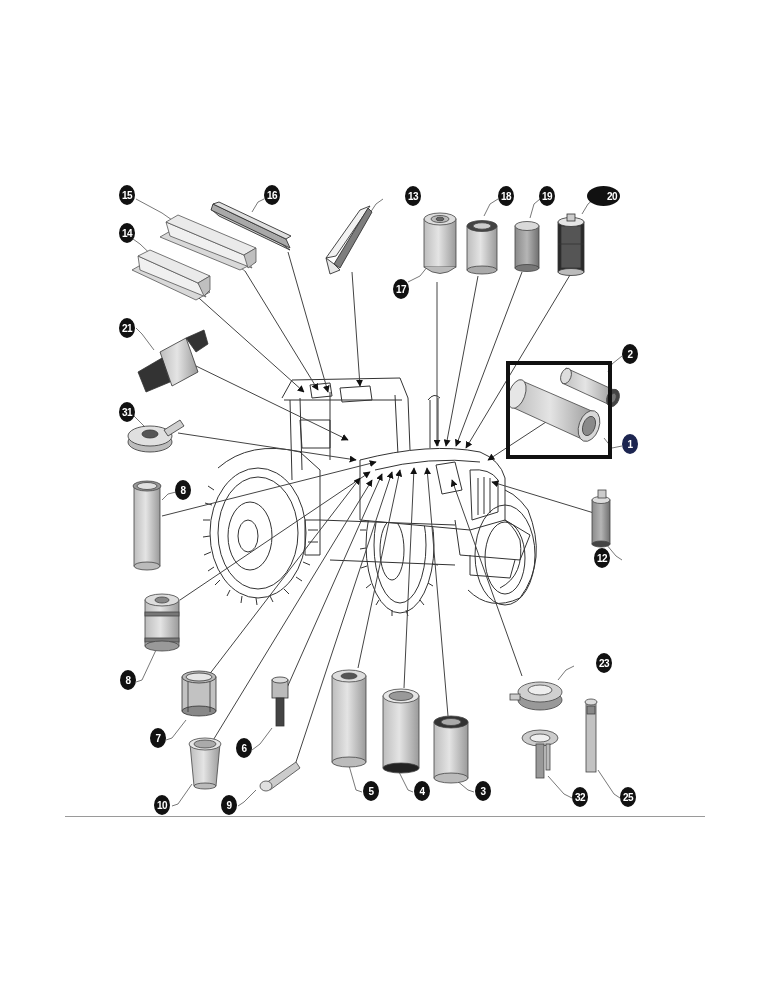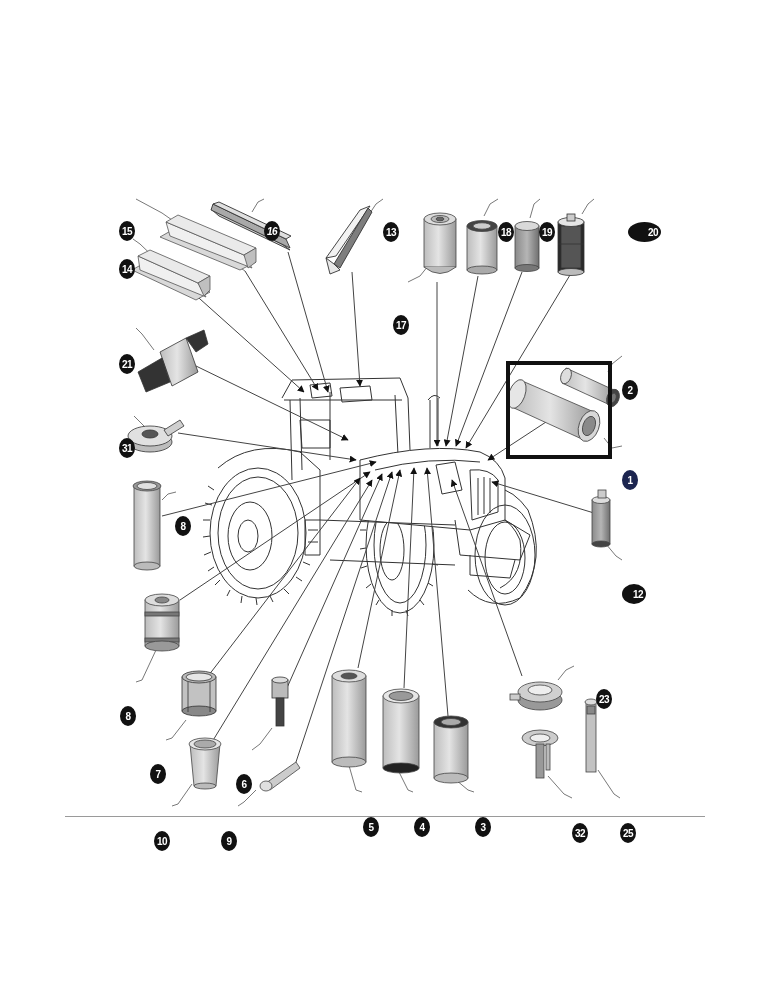--- a/index.html
+++ b/index.html
@@ -3,21 +3,21 @@
 <meta charset="utf-8">
 <style>
   html, body { margin:0; padding:0; background:#ffffff; }
   body { width:771px; height:1000px; position:relative; overflow:hidden; font-family:"Liberation Sans", sans-serif; }
   #stage { position:absolute; left:0; top:0; width:771px; height:1000px; }
   .badge {
     position:absolute; width:16px; height:20px; border-radius:50%;
     background:#111; color:#fff; font-size:10px; font-weight:bold;
     display:flex; align-items:center; justify-content:center;
     font-family:"Liberation Sans", sans-serif; letter-spacing:-0.5px;
-    transform:translate(-8px,-8px); cursor:pointer;margin-top:36px;
+    transform:translate(-8px,-8px); cursor:pointer;
   }
   .badge.hl { background:#1c2550; }
   .hilite-box { position:absolute; border:4px solid #111; box-sizing:border-box; }
   .rule { position:absolute; height:1px; background:#9a9a9a; }
 </style>
 </head>
 <body>
 
 <div id="stage">
   <svg width="771" height="1000" viewBox="0 0 771 1000" xmlns="http://www.w3.org/2000/svg">
@@ -323,29 +323,29 @@
   <div class="badge" style="left:630px; top:352px;">2</div>
   <div class="badge" style="left:483px; top:789px;">3</div>
   <div class="badge" style="left:422px; top:789px;">4</div>
   <div class="badge" style="left:371px; top:789px;">5</div>
   <div class="badge" style="left:244px; top:746px;">6</div>
   <div class="badge" style="left:158px; top:736px;">7</div>
   <div class="badge" style="left:183px; top:488px;">8</div>
   <div class="badge" style="left:229px; top:803px;">9</div>
   <div class="badge" style="left:162px; top:803px;">10</div>
   <div class="badge" style="left:128px; top:678px;">8</div>
-  <div class="badge" style="left:630px; top:556px;padding-left:8px;">12</div>
-  <div class="badge" style="left:391px; top:194px;">13</div>
+  <div class="badge" style="left:602px; top:556px;">12</div>
+  <div class="badge" style="left:413px; top:194px;">13</div>
   <div class="badge" style="left:127px; top:231px;">14</div>
   <div class="badge" style="left:127px; top:193px;">15</div>
-  <div class="badge" style="left:272px; top:193px;font-style:italic;">16</div>
+  <div class="badge" style="left:272px; top:193px;">16</div>
   <div class="badge" style="left:401px; top:287px;">17</div>
   <div class="badge" style="left:506px; top:194px;">18</div>
   <div class="badge" style="left:547px; top:194px;">19</div>
-  <div class="badge" style="left:636px; top:194px;padding-left:17px;">20</div>
+  <div class="badge" style="left:595px; top:194px;padding-left:17px;">20</div>
   <div class="badge" style="left:127px; top:326px;">21</div>
   <div class="badge" style="left:127px; top:410px;">31</div>
   <div class="badge" style="left:604px; top:661px;">23</div>
   <div class="badge" style="left:580px; top:795px;">32</div>
   <div class="badge" style="left:628px; top:795px;">25</div>
 
   
   <div class="rule" style="left:65px; top:816px; width:640px;"></div>
 </div>
 

